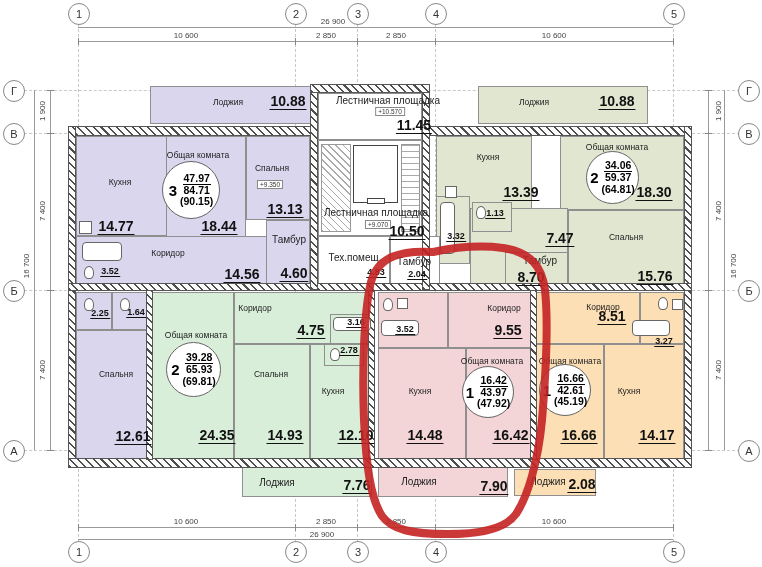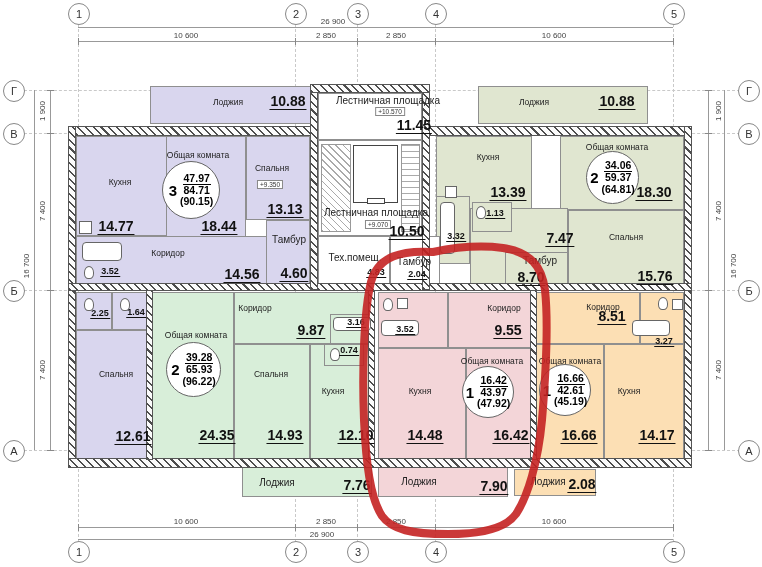--- a/index.html
+++ b/index.html
@@ -273,21 +273,21 @@
   <span class="rarea" style="left:294px;top:265px;">4.60</span>
   <span class="rarea sm" style="left:110px;top:266px;">3.52</span>
   <span class="rarea sm" style="left:100px;top:308px;">2.25</span>
   <span class="rarea sm" style="left:136px;top:307px;">1.64</span>
   <span class="rlabel" style="left:116px;top:369px;">Спальня</span>
   <span class="rarea" style="left:133px;top:428px;">12.61</span>
 
   <span class="rlabel" style="left:534px;top:97px;">Лоджия</span>
   <span class="rarea" style="left:617px;top:93px;">10.88</span>
   <span class="rlabel" style="left:488px;top:152px;">Кухня</span>
-  <span class="rarea" style="left:508px;top:184px;text-align:center;">13.39</span>
+  <span class="rarea" style="left:521px;top:184px;text-align:center;">13.39</span>
   <span class="rlabel" style="left:617px;top:142px;">Общая комната</span>
   <span class="rarea" style="left:654px;top:184px;">18.30</span>
   <div class="stamp" style="left:586px;top:151px;width:53px;height:53px;">
     <span class="n">2</span>
     <span class="fr">
         <span class="a">34.06</span>
         <span class="b">59.37</span>
         <span class="c">(64.81)</span>
       </span>
   </div>
@@ -310,31 +310,31 @@
   <span class="rlabel sm" style="left:414px;top:256px;">Тамбур</span>
   <span class="rarea sm" style="left:417px;top:269px;">2.04</span>
 
   <span class="rlabel" style="left:196px;top:330px;">Общая комната</span>
   <span class="rarea" style="left:217px;top:427px;">24.35</span>
   <div class="stamp" style="left:166px;top:342px;width:55px;height:55px;">
     <span class="n">2</span>
     <span class="fr">
         <span class="a">39.28</span>
         <span class="b">65.93</span>
-        <span class="c">(96.22)</span>
+        <span class="c">(69.81)</span>
       </span>
   </div>
   <span class="rlabel" style="left:255px;top:303px;">Коридор</span>
-  <span class="rarea" style="left:311px;top:322px;">9.87</span>
+  <span class="rarea" style="left:311px;top:322px;">4.75</span>
   <span class="rlabel" style="left:271px;top:369px;">Спальня</span>
   <span class="rarea" style="left:285px;top:427px;">14.93</span>
   <span class="rlabel" style="left:333px;top:386px;">Кухня</span>
   <span class="rarea" style="left:356px;top:427px;">12.10</span>
   <span class="rarea sm" style="left:356px;top:317px;">3.16</span>
-  <span class="rarea sm" style="left:349px;top:345px;">0.74</span>
+  <span class="rarea sm" style="left:349px;top:345px;">2.78</span>
   <span class="rlabel sm" style="left:277px;top:477px;">Лоджия</span>
   <span class="rarea" style="left:357px;top:477px;">7.76</span>
 
   <span class="rarea sm" style="left:405px;top:324px;">3.52</span>
   <span class="rlabel" style="left:504px;top:303px;">Коридор</span>
   <span class="rarea" style="left:508px;top:322px;">9.55</span>
   <span class="rlabel" style="left:492px;top:356px;">Общая комната</span>
   <div class="stamp" style="left:462px;top:366px;width:52px;height:52px;">
     <span class="n">1</span>
     <span class="fr">

